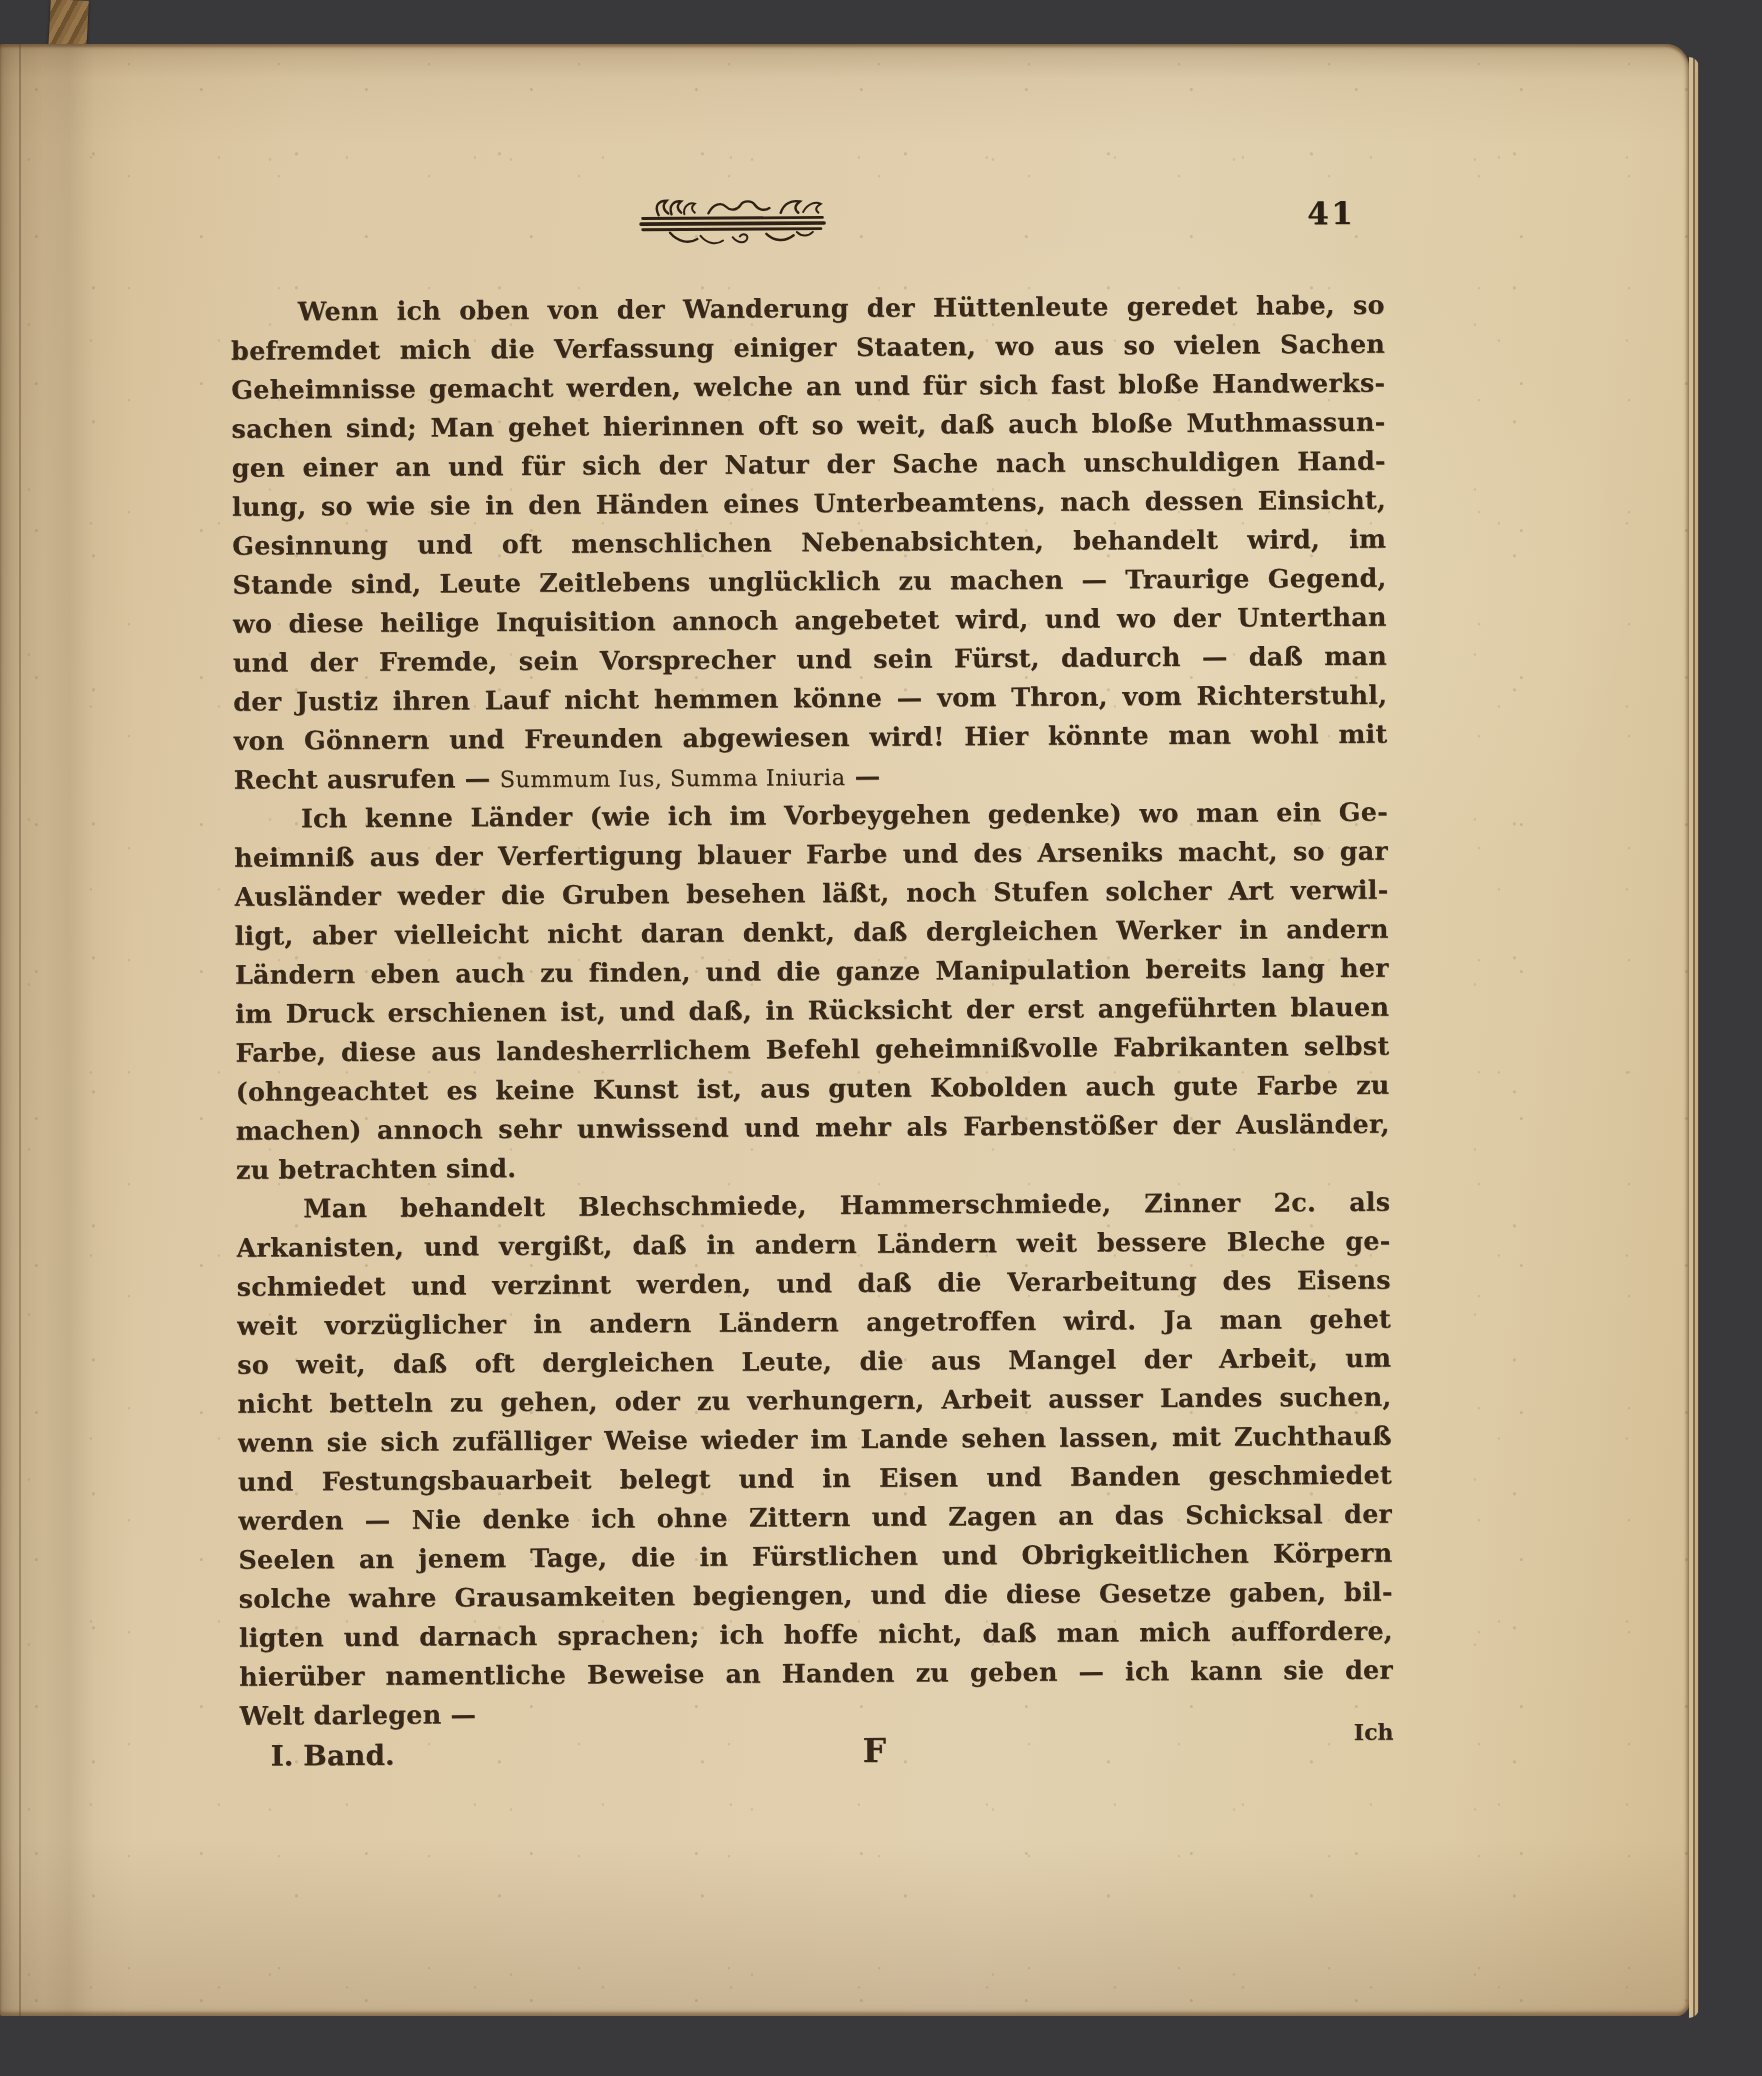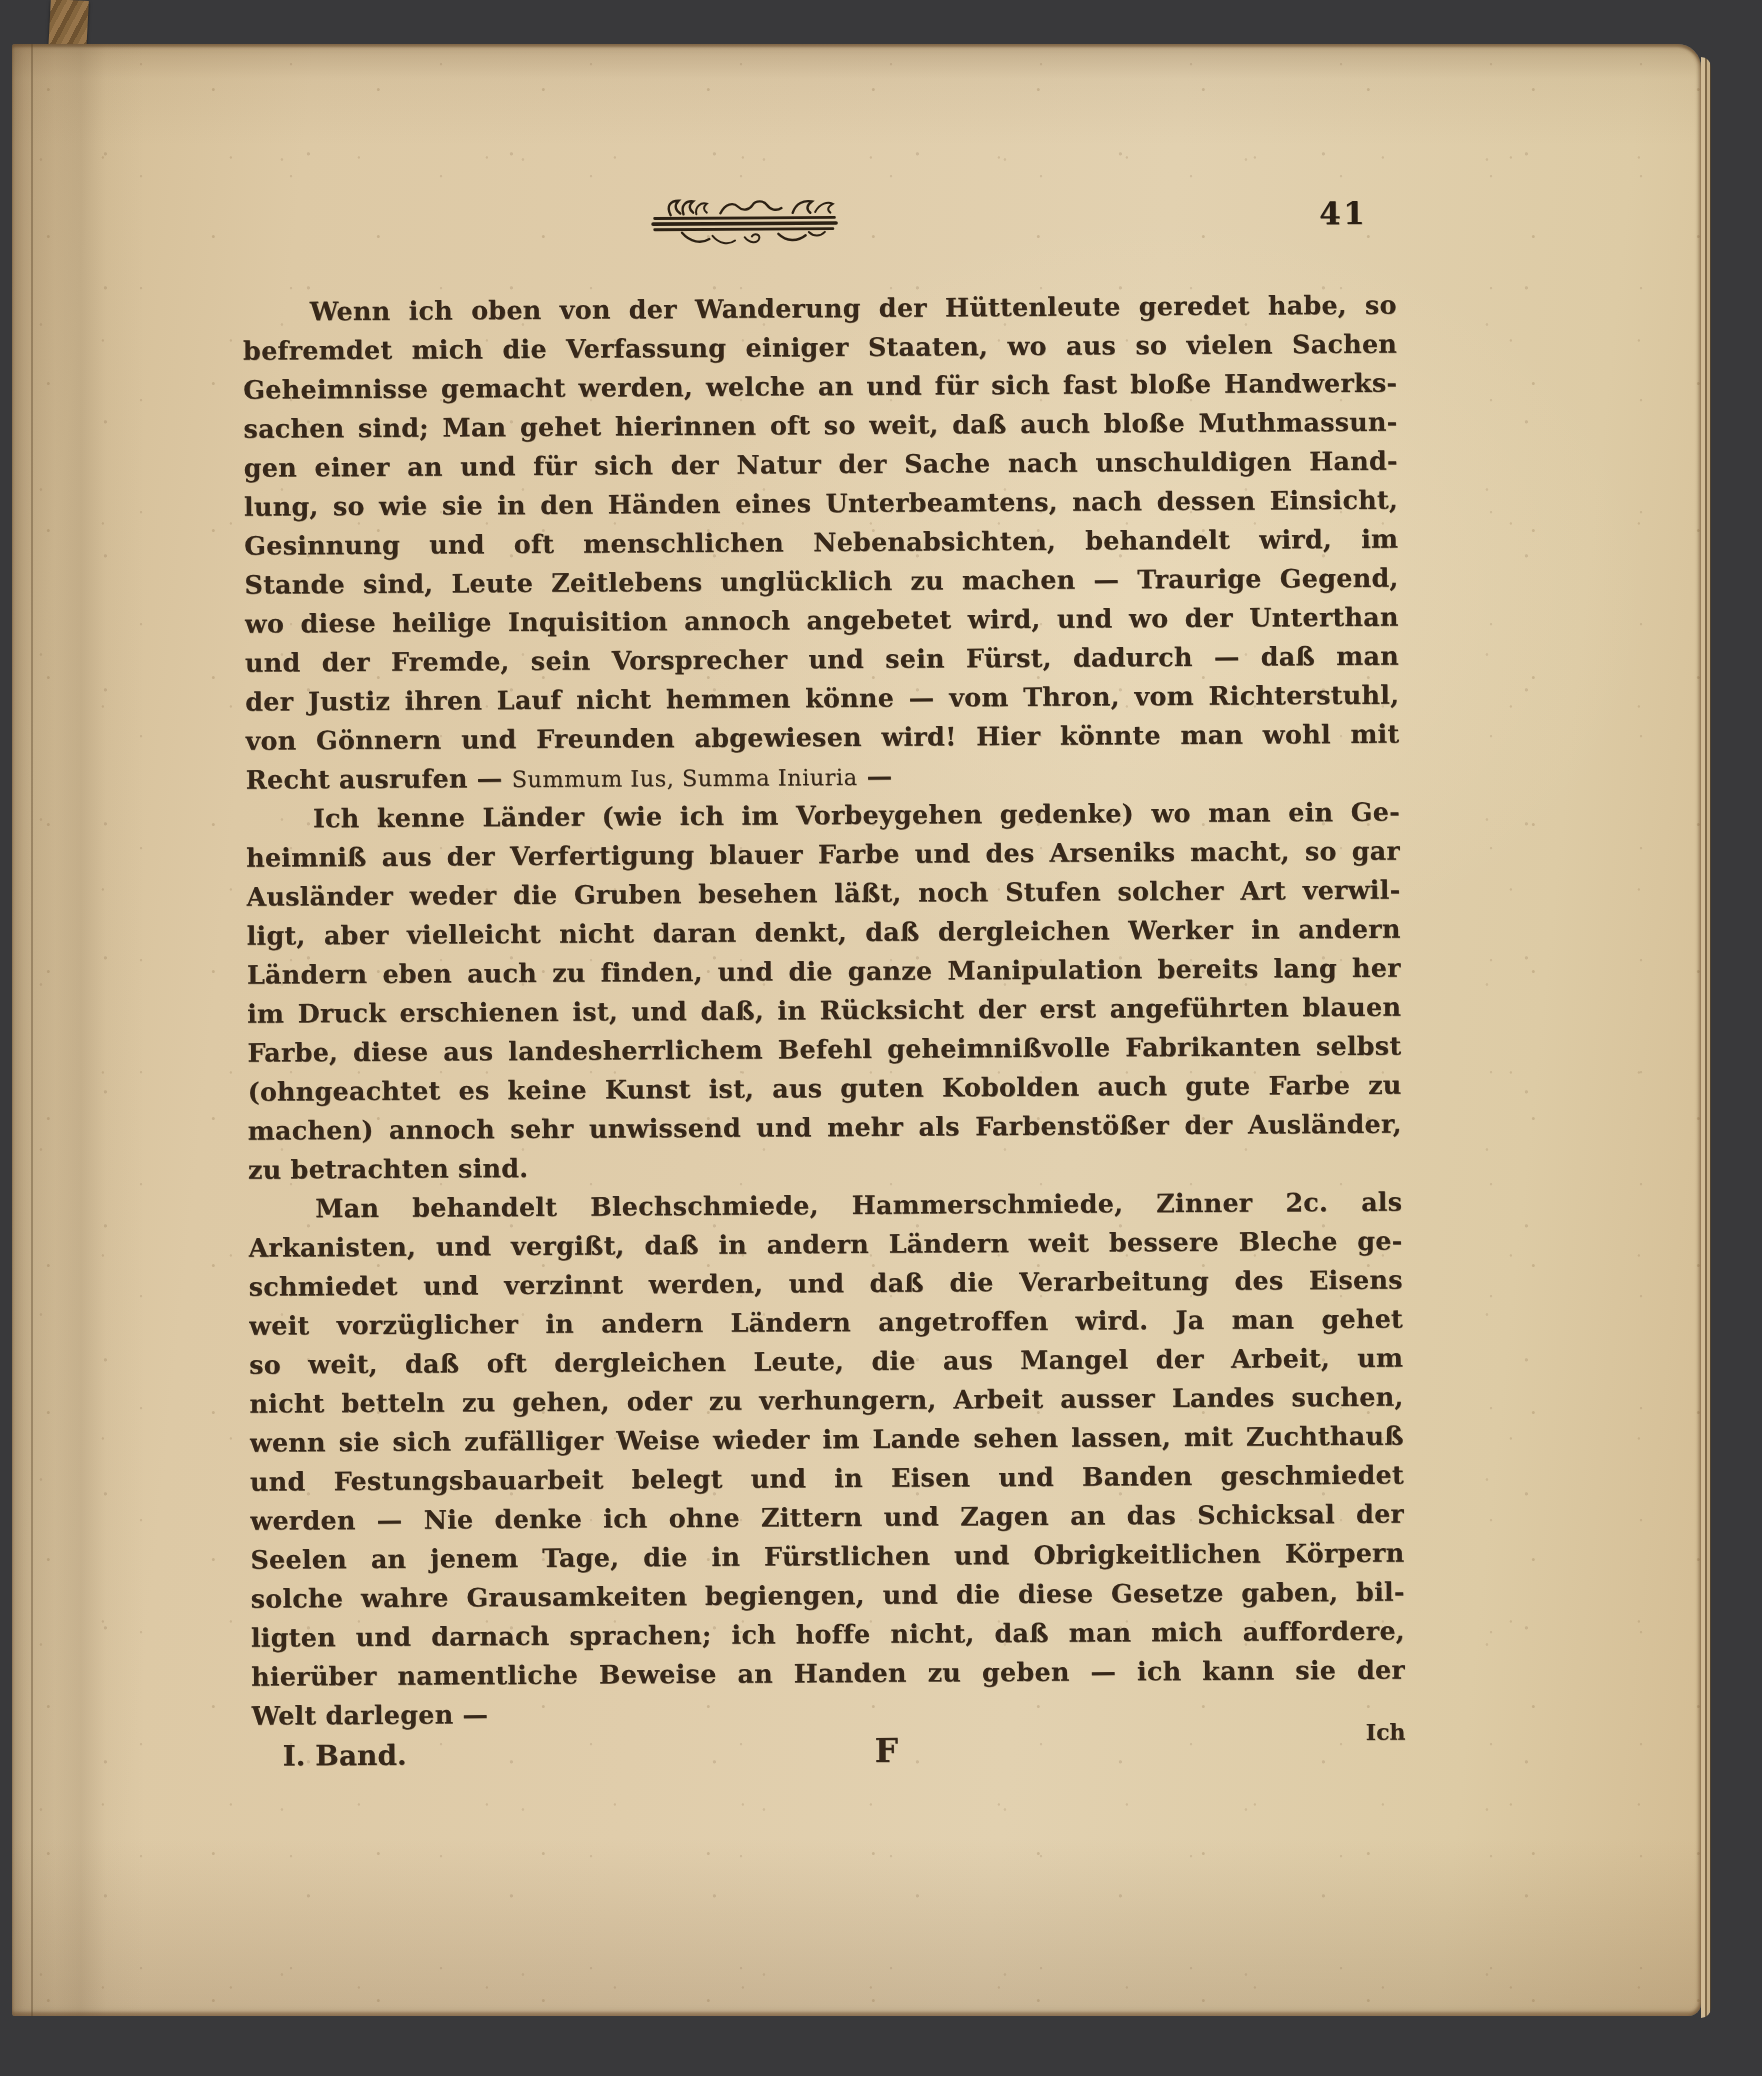--- a/index.html
+++ b/index.html
@@ -5,21 +5,21 @@
   html, body { margin:0; padding:0; }
   body {
     width:1763px; height:2077px;
     background:#39393b;
     position:relative; overflow:hidden;
     font-family:"DejaVu Serif", serif;
   }
 
   
   .page {
-    position:absolute; left:12px; top:44px; width:1689px; height:1972px;
+    position:absolute; left:0; top:44px; width:1689px; height:1972px;
     border-radius:3.1px 23.5px 12.5px 3.1px;
     background:
       radial-gradient(circle at 22% 31%, rgba(121,89,50,.22) 0 1px, transparent 1.9px),
       radial-gradient(circle at 71% 62%, rgba(121,89,50,.18) 0 0.8px, transparent 1.6px),
       radial-gradient(circle at 46% 82%, rgba(100,70,40,.17) 0 1.2px, transparent 2px),
       radial-gradient(circle at 86% 18%, rgba(100,70,40,.14) 0 0.8px, transparent 1.6px),
       radial-gradient(circle at 12% 70%, rgba(110,78,44,.15) 0 0.9px, transparent 1.7px),
       radial-gradient(706px 549px at 68% 28%, rgba(255,242,214,.22), transparent 70%),
       linear-gradient(180deg, rgba(120,90,55,.30) 0, rgba(120,90,55,.07) 35px, transparent 102px, transparent 91%, rgba(110,80,50,.22) 100%),
       linear-gradient(96deg, #c6ad86 0%, #d5bf98 5%, #ddc9a5 16%, #e0cdab 42%, #e2d1b0 62%, #ddcba5 86%, #d3bc93 100%);

